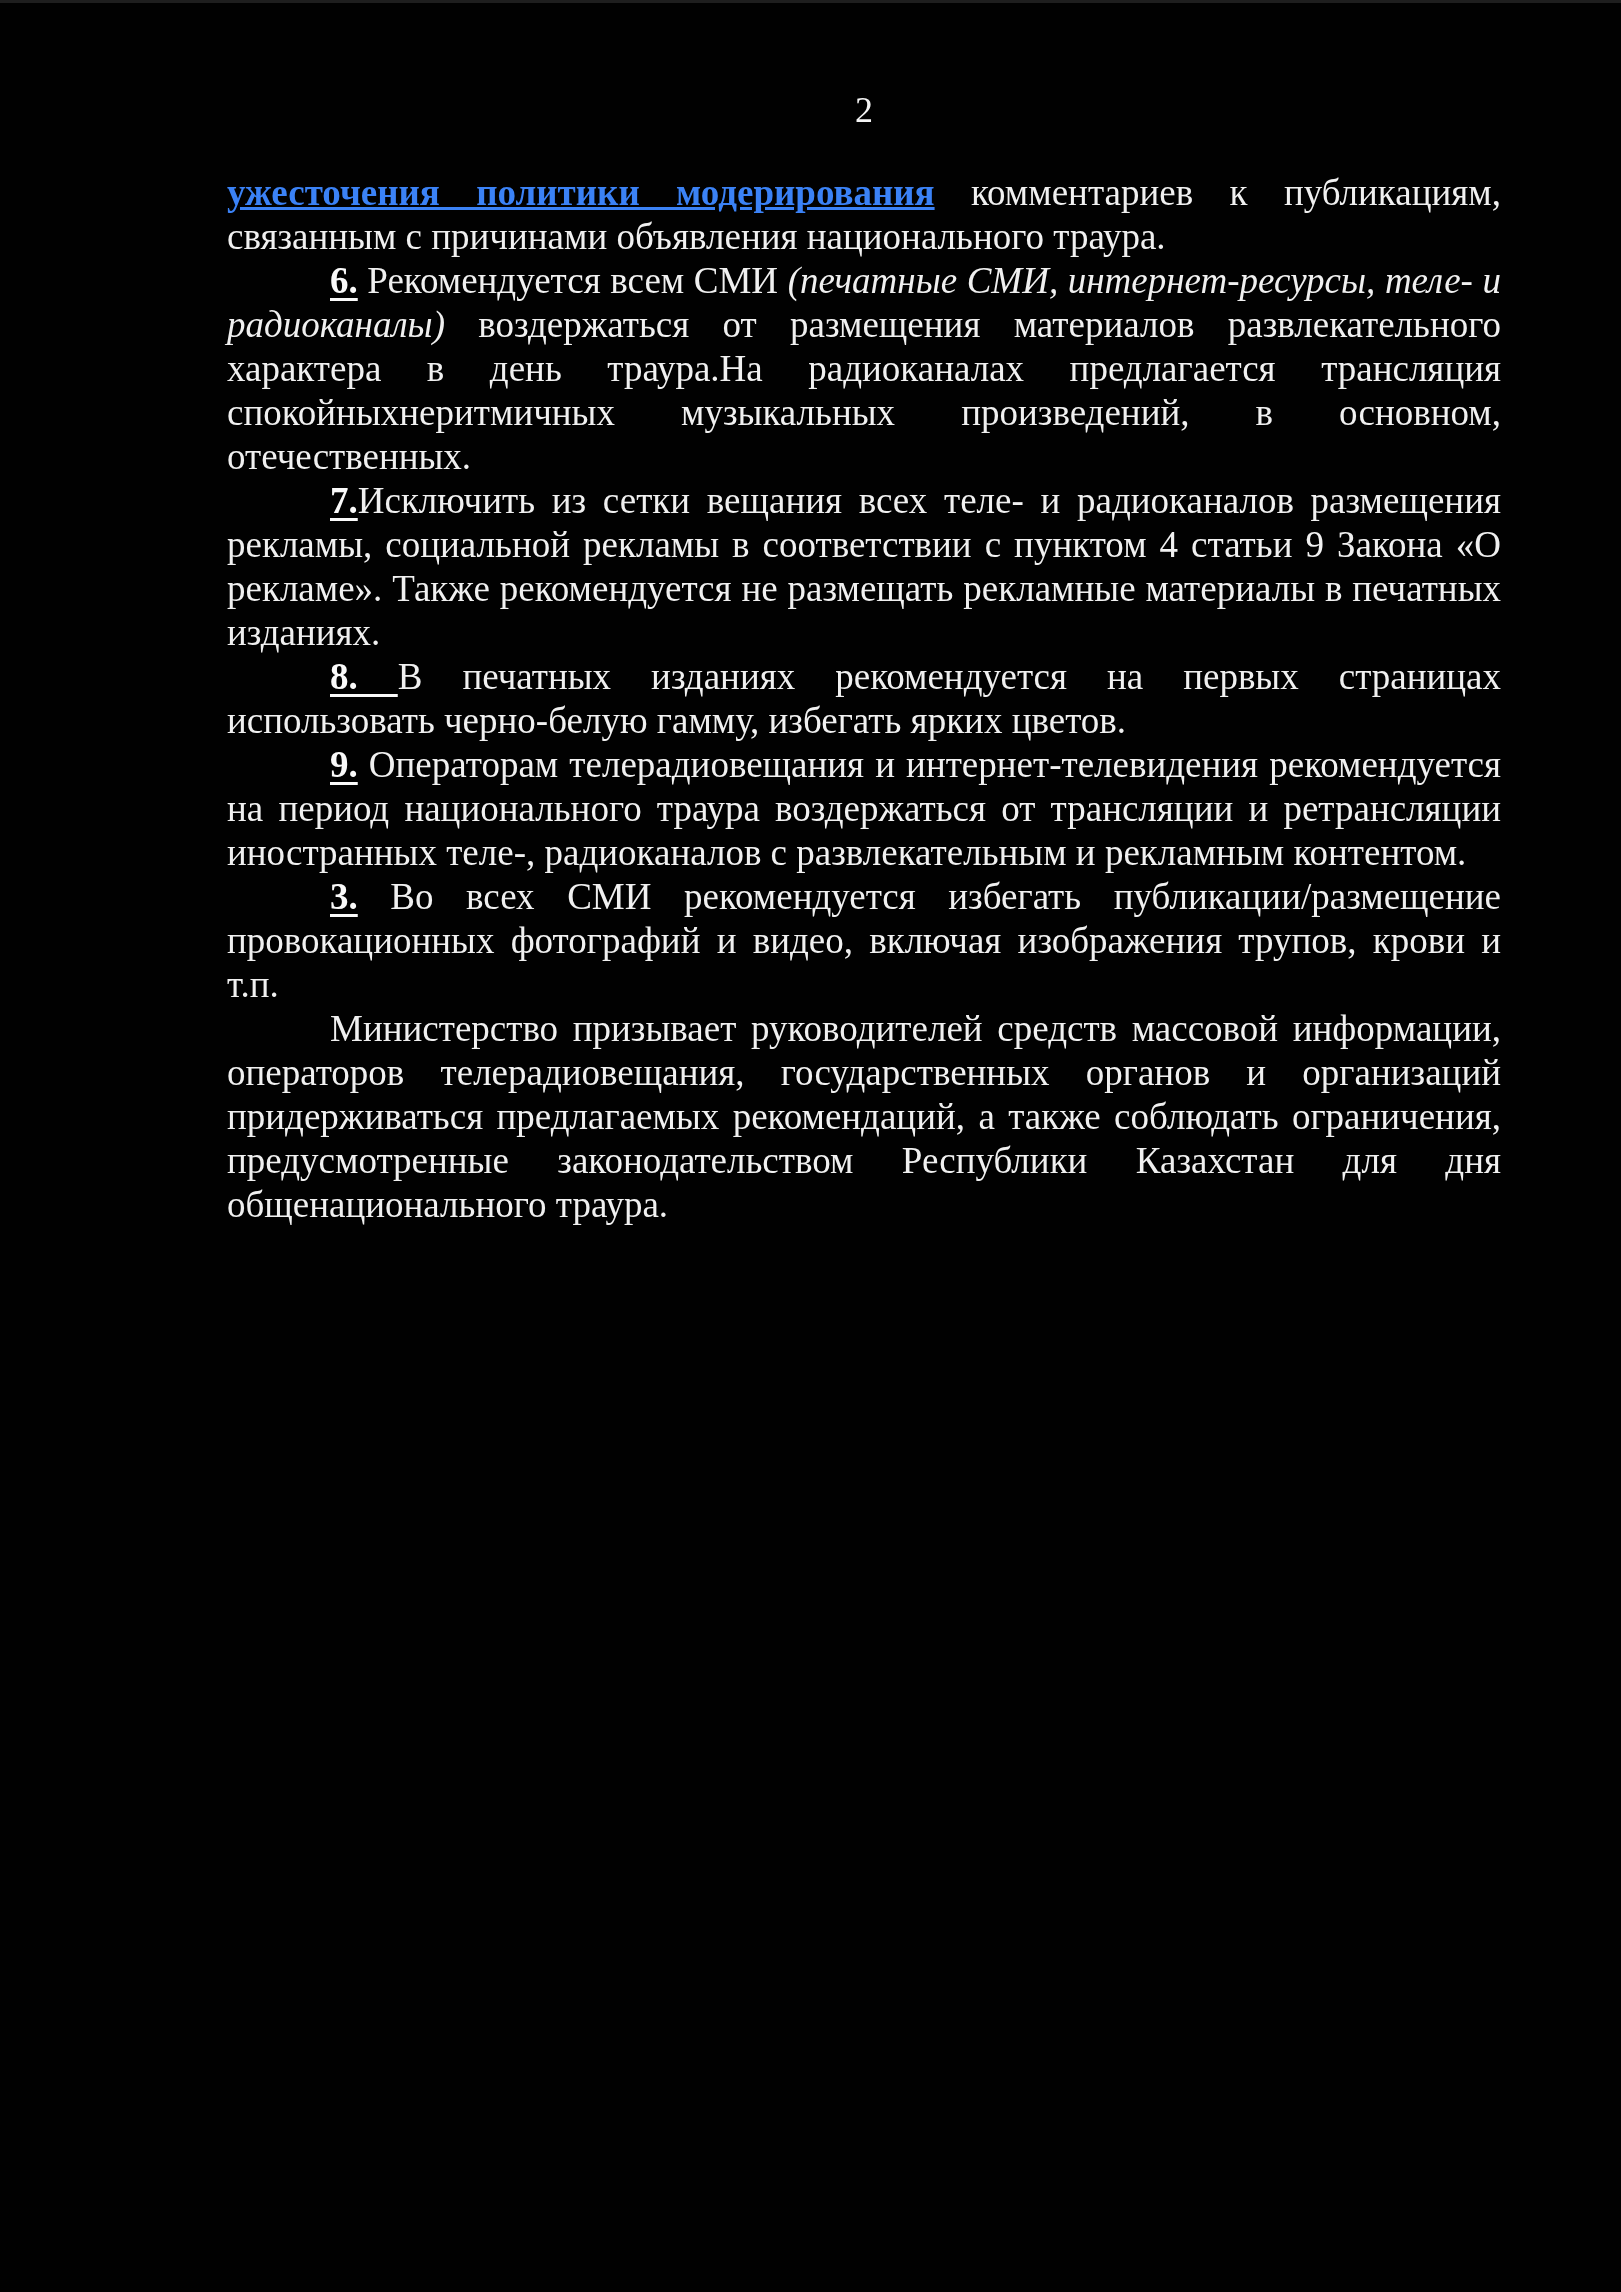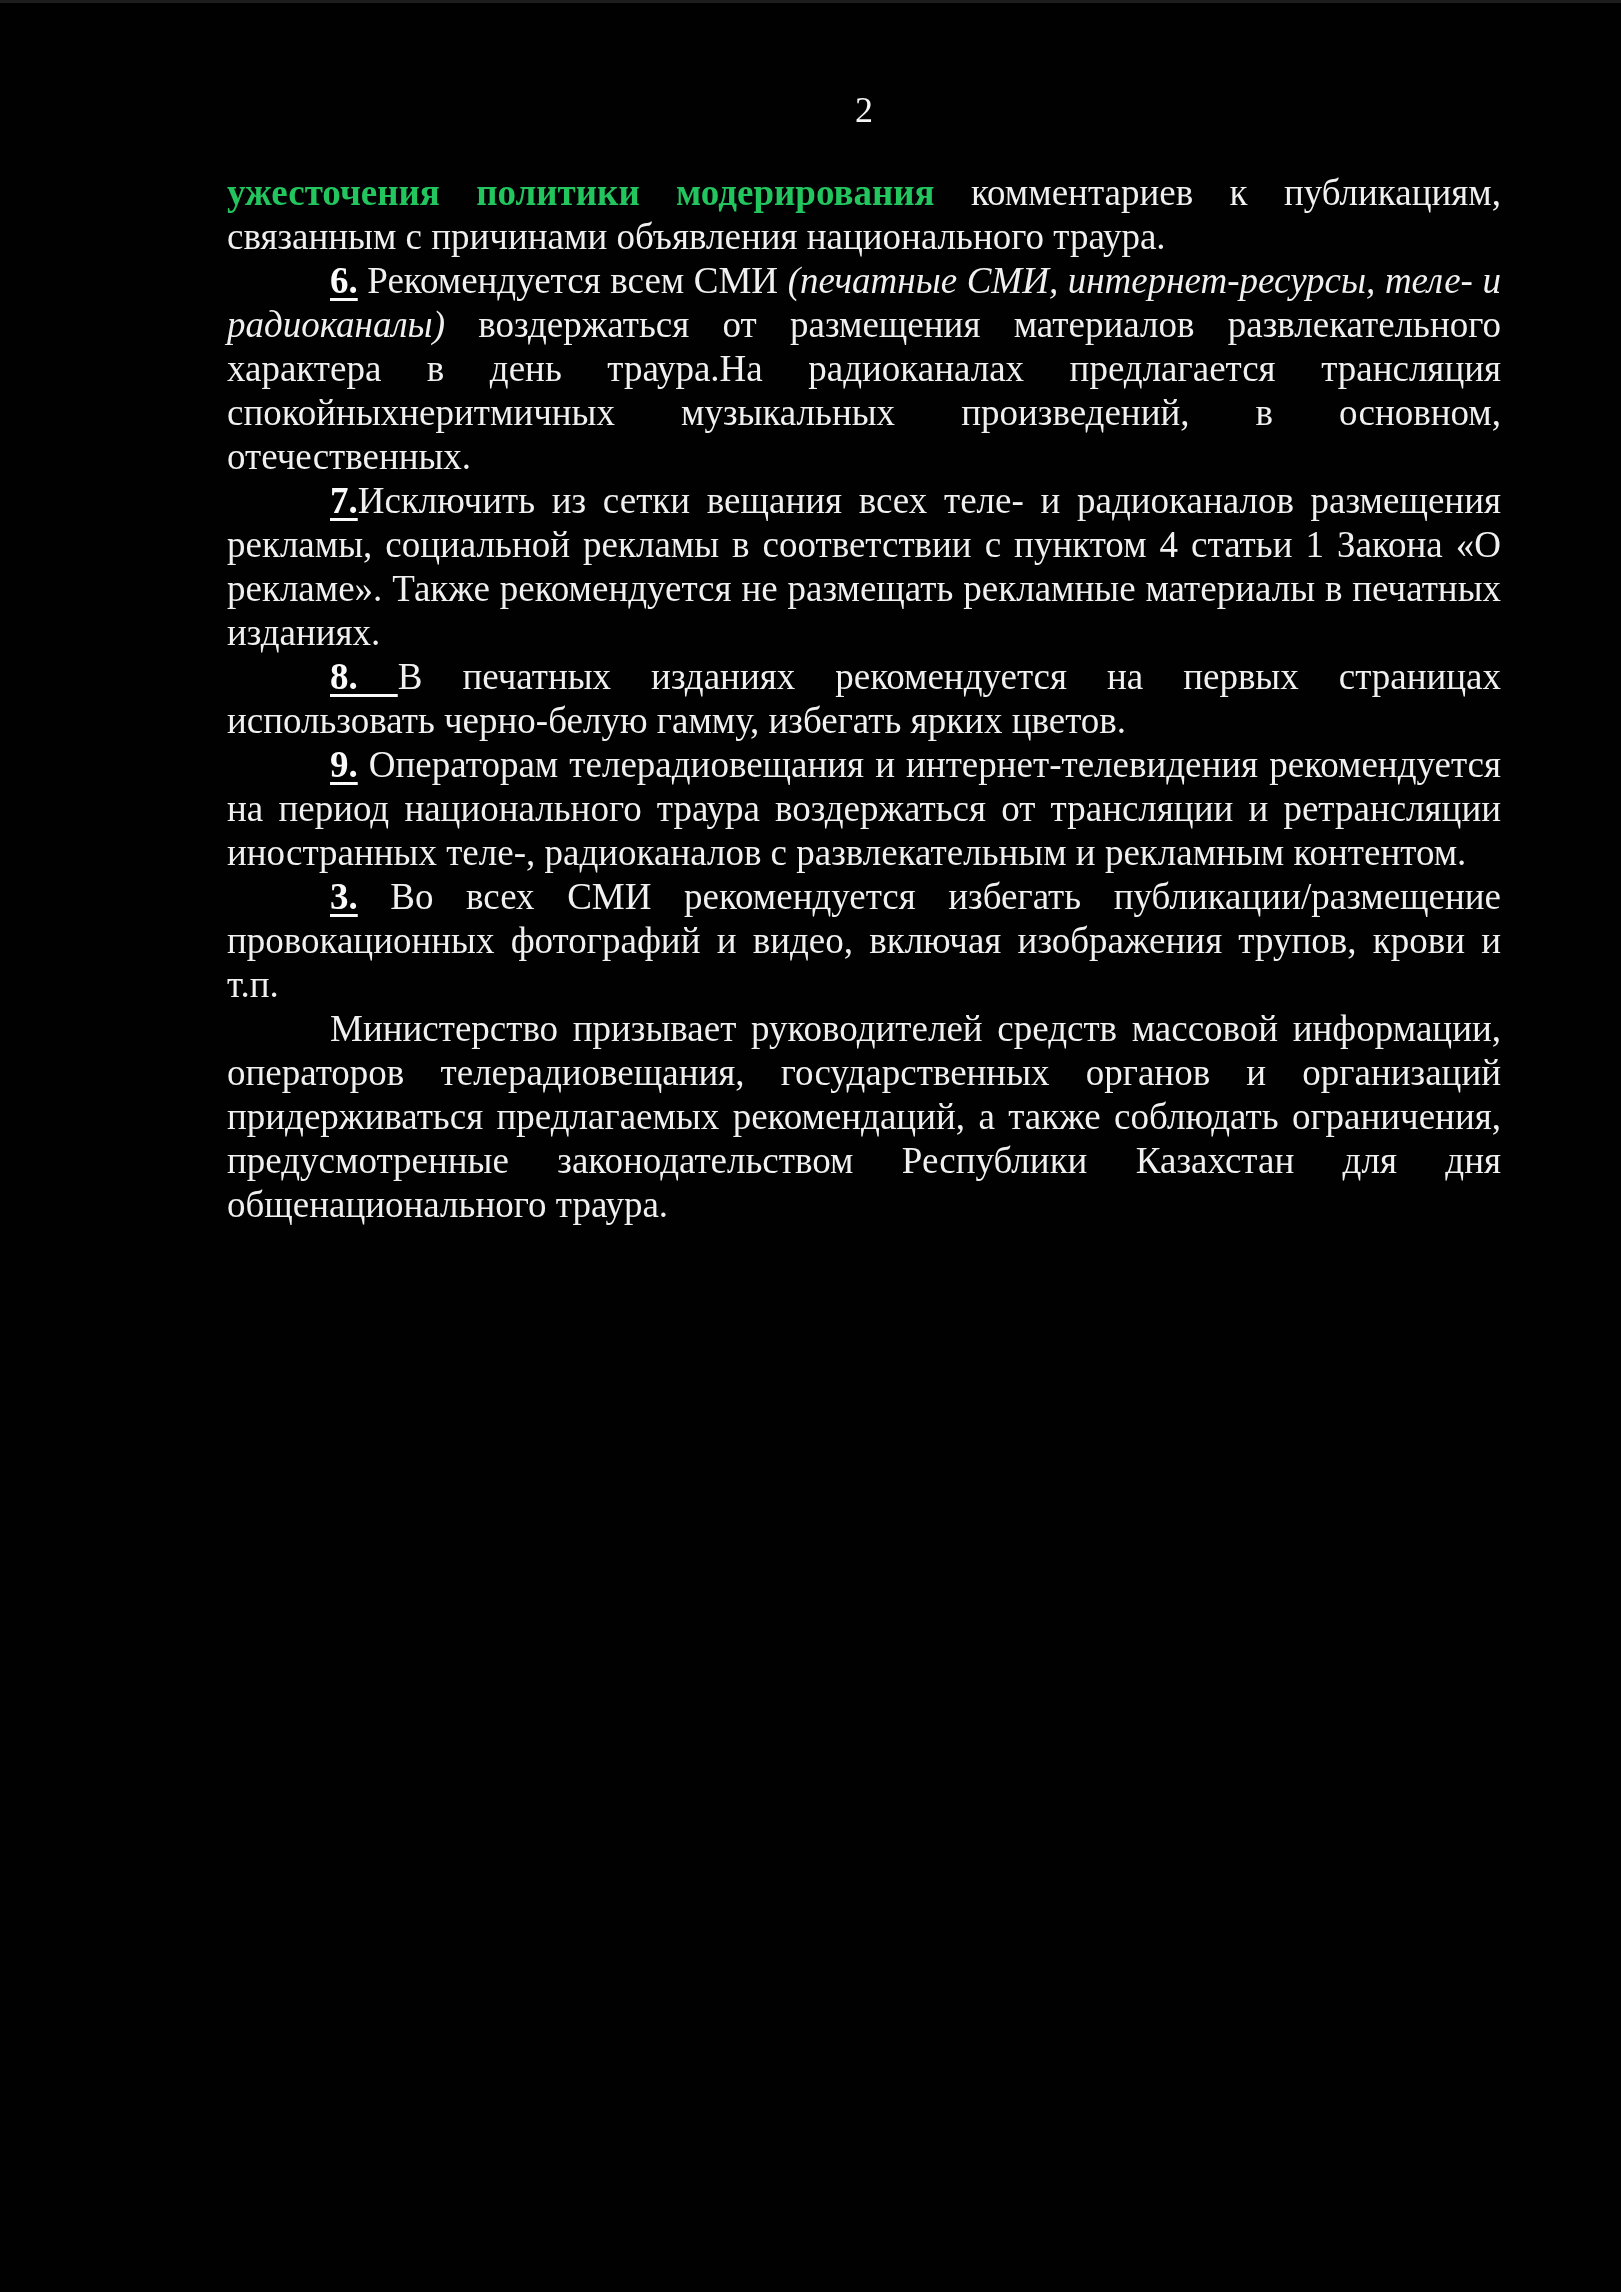--- a/index.html
+++ b/index.html
@@ -46,39 +46,39 @@
   }
   .doc-body p.para {
     margin: 0;
     padding: 0;
     text-indent: 103px;
   }
   .doc-body p.para.noindent {
     text-indent: 0;
   }
   .seg-regular { font-weight: 400; }
-  .seg-bold { font-weight: 700; color: #22c55e; }
+  .seg-bold { font-weight: 700; color: #3b82f6; text-decoration: underline; }
   .seg-bold-underline {
     font-weight: 700;
     color: #fafafa;
     text-decoration: underline;
     text-decoration-thickness: 2.9px;
     text-underline-offset: 4.9px;
   }
   .seg-italic { font-style: italic; }
 </style>
 </head>
 <body>
 
 <div class="page">
   <div class="top-hairline"></div>
   <div class="page-number">2</div>
   <div class="doc-body">
       <p class="para noindent"><span class="seg-bold">ужесточения политики модерирования</span><span class="seg-regular"> комментариев к публикациям, связанным с причинами объявления национального траура.</span></p>
       <p class="para"><span class="seg-bold-underline">6.</span><span class="seg-regular"> Рекомендуется всем СМИ </span><span class="seg-italic">(печатные СМИ, интернет-ресурсы, теле- и радиоканалы)</span><span class="seg-regular"> воздержаться от размещения материалов развлекательного характера в день траура.На радиоканалах предлагается трансляция спокойныхнеритмичных музыкальных произведений, в основном, отечественных.</span></p>
-      <p class="para"><span class="seg-bold-underline">7.</span><span class="seg-regular">Исключить из сетки вещания всех теле- и радиоканалов размещения рекламы, социальной рекламы в соответствии с пунктом 4 статьи 1 Закона «О рекламе». Также рекомендуется не размещать рекламные материалы в печатных изданиях.</span></p>
+      <p class="para"><span class="seg-bold-underline">7.</span><span class="seg-regular">Исключить из сетки вещания всех теле- и радиоканалов размещения рекламы, социальной рекламы в соответствии с пунктом 4 статьи 9 Закона «О рекламе». Также рекомендуется не размещать рекламные материалы в печатных изданиях.</span></p>
       <p class="para"><span class="seg-bold-underline">8.&nbsp;</span><span class="seg-regular">В печатных изданиях рекомендуется на первых страницах использовать черно-белую гамму, избегать ярких цветов.</span></p>
       <p class="para"><span class="seg-bold-underline">9.</span><span class="seg-regular"> Операторам телерадиовещания и интернет-телевидения рекомендуется на период национального траура воздержаться от трансляции и ретрансляции иностранных теле-, радиоканалов с развлекательным и рекламным контентом.</span></p>
       <p class="para"><span class="seg-bold-underline">3.</span><span class="seg-regular"> Во всех СМИ рекомендуется избегать публикации/размещение провокационных фотографий и видео, включая изображения трупов, крови и т.п.</span></p>
       <p class="para"><span class="seg-regular">Министерство призывает руководителей средств массовой информации, операторов телерадиовещания, государственных органов и организаций придерживаться предлагаемых рекомендаций, а также соблюдать ограничения, предусмотренные законодательством Республики Казахстан для дня общенационального траура.</span></p>
     </div>
 </div>
 
 
 </body></html>

